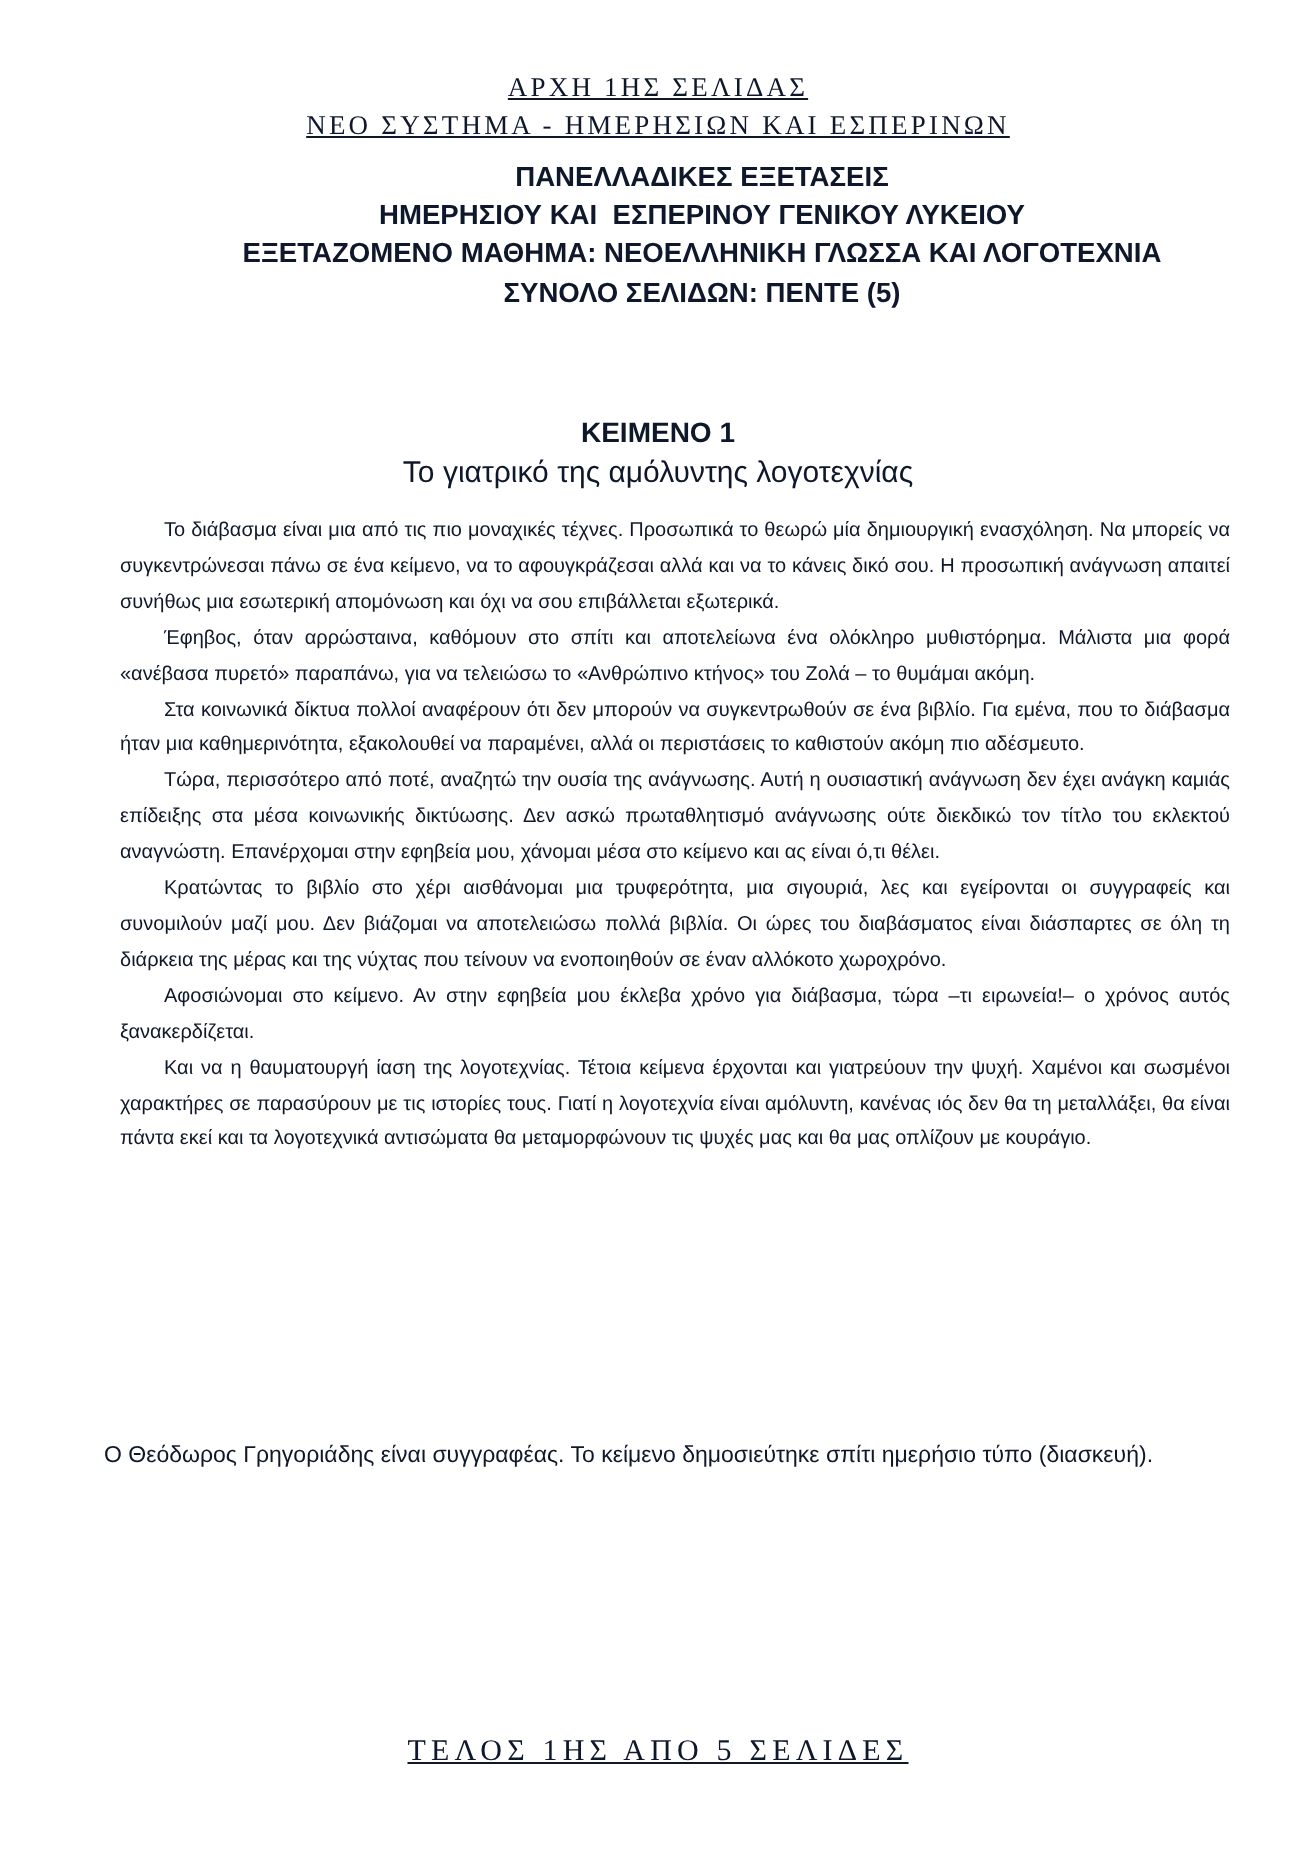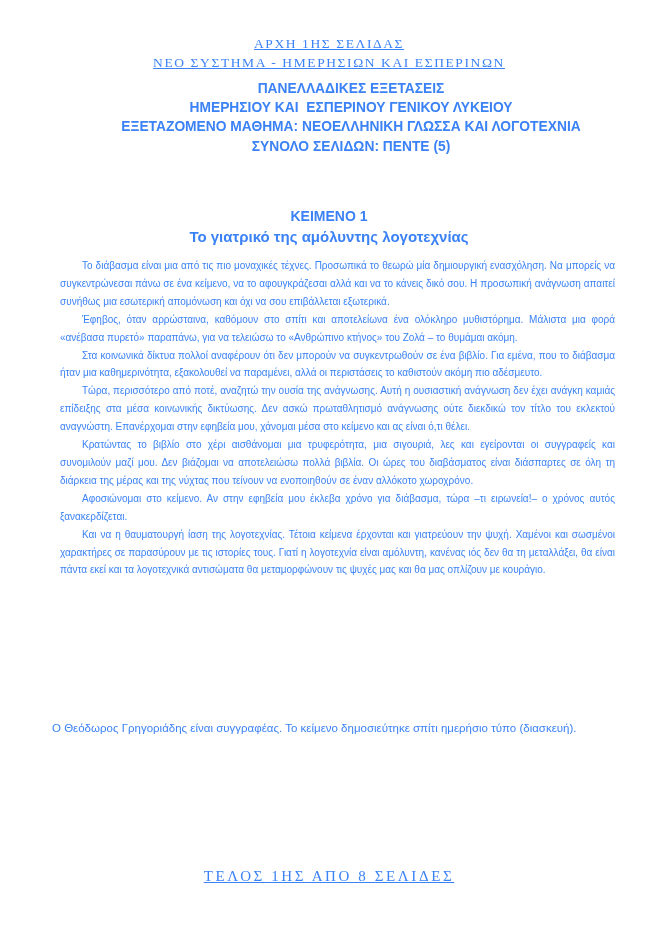--- a/index.html
+++ b/index.html
@@ -1,21 +1,21 @@
 <!DOCTYPE html>
 <html><head>
 <meta charset="utf-8">
 <style>
   html, body { margin: 0; padding: 0; background: #ffffff; }
   .page {
     position: relative;
     width: 658px;
     height: 930px;
     background: #ffffff;
-    color: #3b82f6;
+    color: #0f172a;
     font-family: "Liberation Sans", sans-serif;
     overflow: hidden;
   }
   .center { left: 0; right: 0; text-align: center; }
 
   .hdr-serif {
     position: absolute;
     top: 34px;
     font-family: "Liberation Serif", serif;
     font-size: 13.5px;
@@ -37,21 +37,21 @@
   .section-heading {
     position: absolute;
     top: 208px;
     font-weight: bold;
     font-size: 14px;
   }
 
   .text-title {
     position: absolute;
     top: 228px;
-    font-weight: bold;
+    font-weight: normal;
     font-size: 15px;
   }
 
   .body-text {
     position: absolute;
     top: 257px;
     left: 60px;
     width: 555px;
     font-size: 10px;
     line-height: 17.9px;
@@ -105,16 +105,16 @@
     <p>Στα κοινωνικά δίκτυα πολλοί αναφέρουν ότι δεν μπορούν να συγκεντρωθούν σε ένα βιβλίο. Για εμένα, που το διάβασμα ήταν μια καθημερινότητα, εξακολουθεί να παραμένει, αλλά οι περιστάσεις το καθιστούν ακόμη πιο αδέσμευτο.</p>
     <p>Τώρα, περισσότερο από ποτέ, αναζητώ την ουσία της ανάγνωσης. Αυτή η ουσιαστική ανάγνωση δεν έχει ανάγκη καμιάς επίδειξης στα μέσα κοινωνικής δικτύωσης. Δεν ασκώ πρωταθλητισμό ανάγνωσης ούτε διεκδικώ τον τίτλο του εκλεκτού αναγνώστη. Επανέρχομαι στην εφηβεία μου, χάνομαι μέσα στο κείμενο και ας είναι ό,τι θέλει.</p>
     <p>Κρατώντας το βιβλίο στο χέρι αισθάνομαι μια τρυφερότητα, μια σιγουριά, λες και εγείρονται οι συγγραφείς και συνομιλούν μαζί μου. Δεν βιάζομαι να αποτελειώσω πολλά βιβλία. Οι ώρες του διαβάσματος είναι διάσπαρτες σε όλη τη διάρκεια της μέρας και της νύχτας που τείνουν να ενοποιηθούν σε έναν αλλόκοτο χωροχρόνο.</p>
     <p>Αφοσιώνομαι στο κείμενο. Αν στην εφηβεία μου έκλεβα χρόνο για διάβασμα, τώρα –τι ειρωνεία!– ο χρόνος αυτός ξανακερδίζεται.</p>
     <p>Και να η θαυματουργή ίαση της λογοτεχνίας. Τέτοια κείμενα έρχονται και γιατρεύουν την ψυχή. Χαμένοι και σωσμένοι χαρακτήρες σε παρασύρουν με τις ιστορίες τους. Γιατί η λογοτεχνία είναι αμόλυντη, κανένας ιός δεν θα τη μεταλλάξει, θα είναι πάντα εκεί και τα λογοτεχνικά αντισώματα θα μεταμορφώνουν τις ψυχές μας και θα μας οπλίζουν με κουράγιο.</p>
   </div>
 
   <div class="footnote">Ο Θεόδωρος Γρηγοριάδης είναι συγγραφέας. Το κείμενο δημοσιεύτηκε σπίτι ημερήσιο τύπο (διασκευή).</div>
 
   <div class="page-footer center">
-    <span class="line">ΤΕΛΟΣ 1ΗΣ ΑΠΟ 8 ΣΕΛΙΔΕΣ</span>
+    <span class="line">ΤΕΛΟΣ 1ΗΣ ΑΠΟ 5 ΣΕΛΙΔΕΣ</span>
   </div>
 
 </div>
 
 </body></html>

